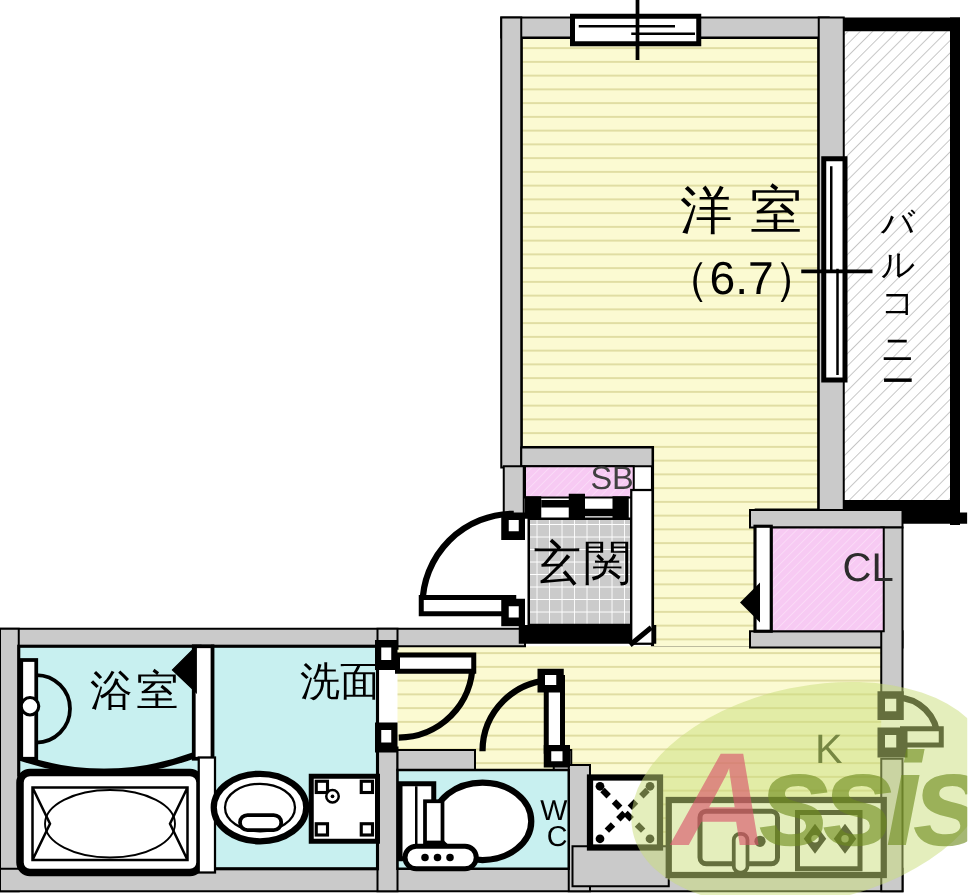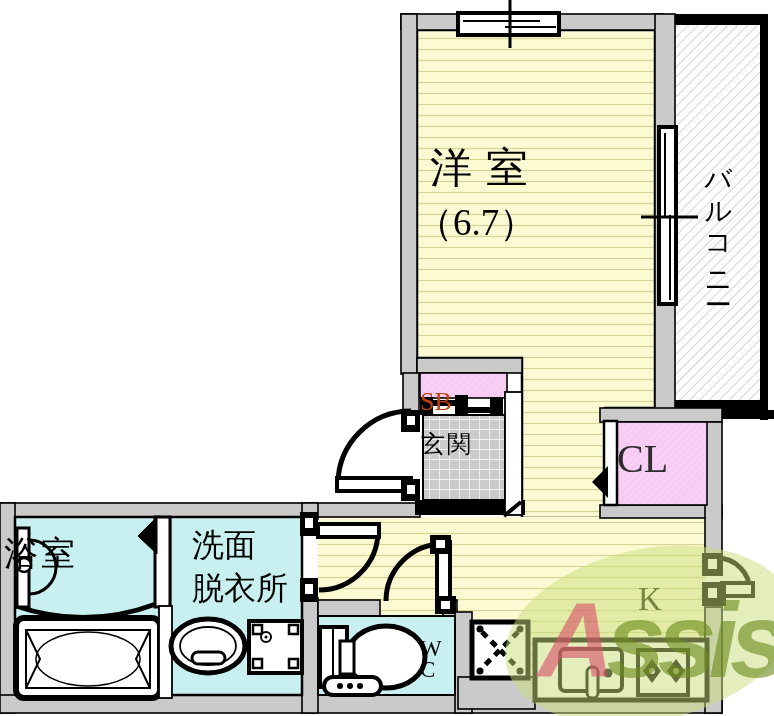--- a/index.html
+++ b/index.html
@@ -1,27 +1,27 @@
 <!DOCTYPE html>
 <html><head>
 <meta charset="utf-8">
 <style>
   html,body{margin:0;padding:0;background:#fff;}
   #plan{position:relative;width:774px;height:716px;background:#fff;overflow:hidden;
         font-family:"Liberation Sans","DejaVu Sans",sans-serif;}
   #plan svg{position:absolute;left:0;top:0;}
-  .lbl{position:absolute;color:#000;text-align:left;line-height:1.05;white-space:nowrap;font-family:Liberation Serif, serif;}
+  .lbl{position:absolute;color:#000;text-align:right;line-height:1.05;white-space:nowrap;}
   .lbl-western{left:416px;top:146px;width:240px;font-size:42px;letter-spacing:14px;text-indent:14px;}
   .lbl-size{left:416px;top:204px;width:240px;font-size:37px;}
   .lbl-balcony{left:704px;top:148px;font-size:27px;writing-mode:vertical-rl;letter-spacing:5px;}
-  .lbl-sb{left:420px;top:388px;width:87px;font-size:26px;color:#c2410c;}
-  .lbl-genkan{left:421px;top:432px;width:86px;font-size:24px;letter-spacing:2px;}
-  .lbl-cl{left:617px;top:438px;width:98px;font-size:40px;color:#2c2c2c;}
+  .lbl-sb{left:420px;top:369px;width:87px;font-size:26px;color:#404040;}
+  .lbl-genkan{left:421px;top:432px;width:86px;font-size:38px;letter-spacing:2px;}
+  .lbl-cl{left:617px;top:438px;width:98px;font-size:32px;color:#2c2c2c;}
   .lbl-bath{left:4px;top:536px;width:142px;font-size:34px;letter-spacing:3px;}
-  .lbl-wash{left:168px;top:524px;width:136px;font-size:32px;line-height:1.35;padding-left:24px;}
+  .lbl-wash{left:168px;top:524px;width:136px;font-size:32px;line-height:1.35;}
   .lbl-wc{left:420px;top:638px;width:34px;font-size:23px;line-height:21px;}
   .lbl-k{left:638px;top:582px;width:36px;font-size:33px;color:#22300a;}
   .wm-leaf{position:absolute;left:503px;top:549px;width:292px;height:172px;border-radius:50%;
            background:#c9dd7a;opacity:.5;transform:rotate(-12deg);}
   .wm-text{position:absolute;left:538px;top:580px;font-size:106px;font-style:italic;font-weight:bold;
            letter-spacing:-8px;opacity:.62;}
   .wm-a{color:#d9536b;}
   .wm-rest{color:#6e8c1e;}
 </style>
 </head>
@@ -216,21 +216,20 @@
 
 <div class="lbl lbl-western">洋室</div>
 <div class="lbl lbl-size">（6.7）</div>
 <div class="lbl lbl-balcony">バルコニー</div>
 <div class="lbl lbl-sb">SB</div>
 <div class="lbl lbl-genkan">玄関</div>
 <div class="lbl lbl-cl">CL</div>
 <div class="lbl lbl-bath">浴室</div>
 <div class="lbl lbl-wash">
   <div>洗面</div>
-  <div>脱衣所</div>
 </div>
 <div class="lbl lbl-wc">
   <div>W</div>
   <div>C</div>
 </div>
 <div class="lbl lbl-k">K</div>
 
 <div class="wm-leaf"></div>
 <div class="wm-text"><span class="wm-a">A</span><span class="wm-rest">ssist</span></div>
 </div>

